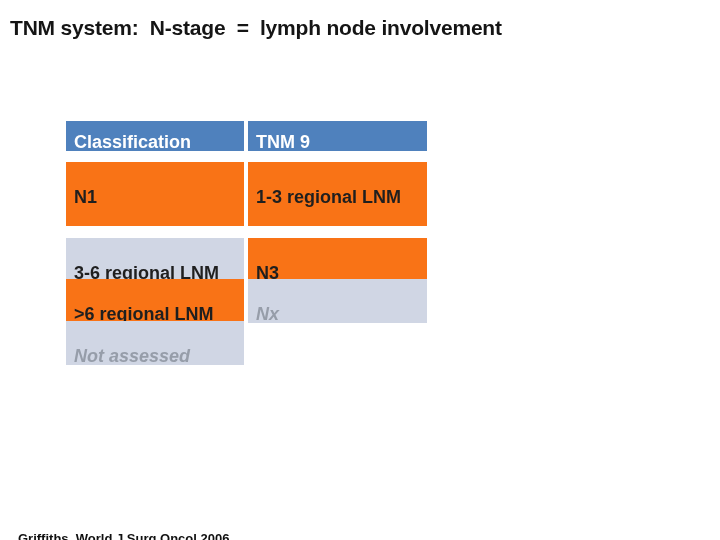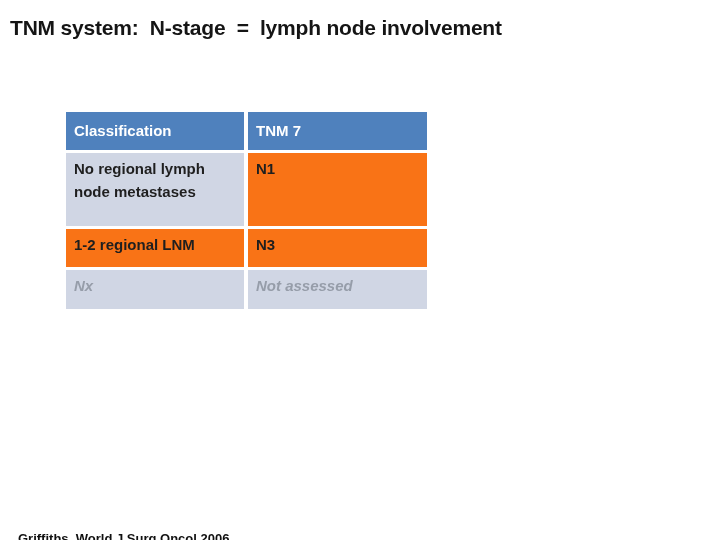--- a/index.html
+++ b/index.html
@@ -24,25 +24,26 @@
     position: absolute;
     left: 66px;
     top: 112px;
     display: grid;
     grid-template-columns: 178px 179px;
     grid-template-rows: 38px 73px 38px 39px 38px 40px;
     column-gap: 4px;
     row-gap: 3px;
   }
   .cell {
-    padding: 5px 8px;
-    font-size: 15px;
+    padding: 22px 8px;
+    font-size: 18px;
     font-weight: 700;
     line-height: 1.5;
     color: #1f1f1f;
+    margin-top: 9px;
   }
   .cell.header {
     background: #4F81BD;
     color: #ffffff;
     padding-top: 8px;
   }
   .cell.band-dark  { background: #D0D6E4; }
   .cell.band-light { background: #f97316; }
   .cell.muted { color: #969DA9; font-style: italic; }
   .citation {
@@ -56,27 +57,28 @@
   }
 </style>
 </head>
 <body>
 
 <div class="slide-title">TNM system:  N-stage  =  lymph node involvement</div>
 
 <div class="tnm-table">
 
   <div class="cell header">Classification</div>
-  <div class="cell header">TNM 7</div>
+  <div class="cell header">TNM 9</div>
 
-  <div class="cell band-dark">No regional lymph node metastases</div>
 
   <div class="cell band-light">N1</div>
-  <div class="cell band-light">1-2 regional LNM</div>
+  <div class="cell band-light">1-3 regional LNM</div>
 
+  <div class="cell band-dark">3-6 regional LNM</div>
 
   <div class="cell band-light">N3</div>
+  <div class="cell band-light">&gt;6 regional LNM</div>
 
   <div class="cell band-dark muted">Nx</div>
   <div class="cell band-dark muted">Not assessed</div>
 </div>
 
 <div class="citation">Griffiths, World J Surg Oncol 2006</div>
 
 </body></html>

